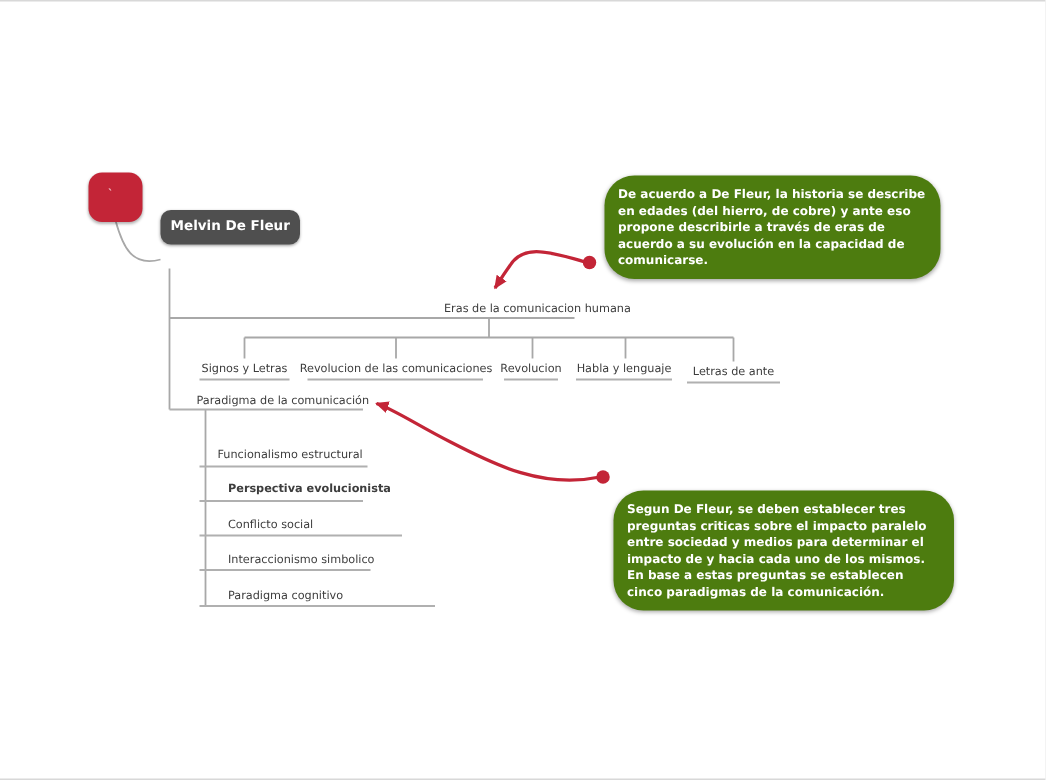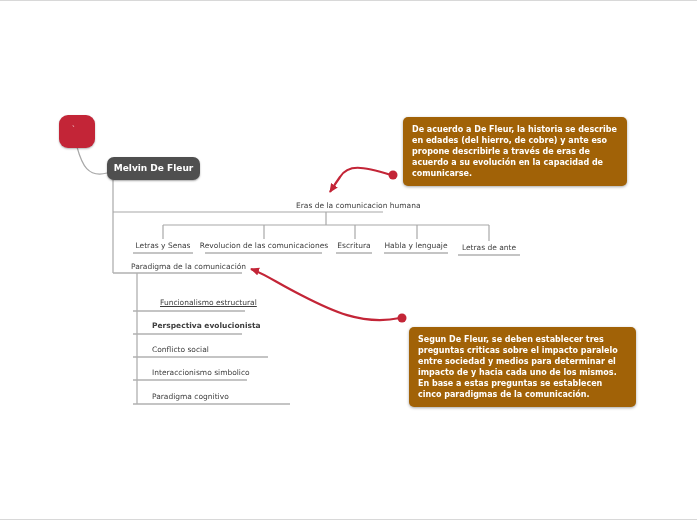--- a/index.html
+++ b/index.html
@@ -7,34 +7,34 @@
     position:relative;width:697px;height:520px;background:#ffffff;
     overflow:hidden;font-family:"DejaVu Sans","Liberation Sans",sans-serif;
     border-top:1px solid #d8d8d8;border-bottom:1px solid #d8d8d8;box-sizing:border-box;
   }
   svg.layer{position:absolute;left:0;top:0;width:697px;height:520px;pointer-events:none;}
   .topic-label{
     position:absolute;font-size:7.5px;color:#3d3d3d;white-space:nowrap;line-height:9px;
   }
   .centered{transform:translateX(-50%);}
   .root-node{
-    position:absolute;left:107px;top:156px;width:93px;height:23px;
+    position:absolute;left:107px;top:139px;width:93px;height:23px;
     background:#4f4f4f;border-radius:7px;color:#ffffff;font-weight:bold;
     font-size:9px;text-align:center;line-height:23px;
     box-shadow:0 1px 2px rgba(0,0,0,.35);
   }
   .floating-topic{
     position:absolute;left:59px;top:114px;width:36px;height:33px;
     background:#c32537;border-radius:9px;box-shadow:0 1px 2px rgba(0,0,0,.3);
   }
   .floating-topic .mark{
     position:absolute;left:13px;top:10px;font-size:7px;color:#f2c9ce;font-weight:bold;
   }
   .note{
-    position:absolute;background:#a16207;border-radius:5px;color:#ffffff;
+    position:absolute;background:#4d7c0f;border-radius:20px;color:#ffffff;
     font-weight:bold;font-size:8px;line-height:11px;padding:7px 9px;
     box-shadow:0 1px 3px rgba(0,0,0,.35);box-sizing:border-box;
   }
   .note1{left:403px;top:116px;width:224px;min-height:64px;}
   .note2{left:409px;top:290px;width:227px;min-height:76px;margin-top:36px;}
 </style>
 </head>
 <body>
 
 <div class="stage">
@@ -84,28 +84,28 @@
     </g>
   </svg>
 
   <div class="floating-topic">
     <span class="mark">`</span>
   </div>
 
   <div class="root-node">Melvin De Fleur</div>
 
   <div class="topic-label" style="left:268px;top:200px;margin-left:28px;">Eras de la comunicacion humana</div>
-  <div class="topic-label centered" style="left:163px;top:240px;">Letras y Senas</div>
+  <div class="topic-label centered" style="left:163px;top:240px;">Signos y Letras</div>
   <div class="topic-label centered" style="left:264px;top:240px;">Revolucion de las comunicaciones</div>
-  <div class="topic-label centered" style="left:354px;top:240px;">Escritura</div>
+  <div class="topic-label centered" style="left:354px;top:240px;">Revolucion</div>
   <div class="topic-label centered" style="left:416px;top:240px;">Habla y lenguaje</div>
   <div class="topic-label centered" style="left:489px;top:242px;">Letras de ante</div>
 
   <div class="topic-label" style="left:131px;top:261px;">Paradigma de la comunicación</div>
-  <div class="topic-label" style="left:160px;top:297px;text-decoration:underline;">Funcionalismo estructural</div>
+  <div class="topic-label" style="left:145px;top:297px;">Funcionalismo estructural</div>
   <div class="topic-label" style="left:152px;top:320px;font-weight:bold;">Perspectiva evolucionista</div>
   <div class="topic-label" style="left:152px;top:344px;">Conflicto social</div>
   <div class="topic-label" style="left:152px;top:367px;">Interaccionismo simbolico</div>
   <div class="topic-label" style="left:152px;top:391px;">Paradigma cognitivo</div>
 
   <div class="note note1">De acuerdo a De Fleur, la historia se describe en edades (del hierro, de cobre) y ante eso propone describirle a través de eras de acuerdo a su evolución en la capacidad de comunicarse.</div>
   <div class="note note2">Segun De Fleur, se deben establecer tres preguntas criticas sobre el impacto paralelo entre sociedad y medios para determinar el impacto de y hacia cada uno de los mismos. En base a estas preguntas se establecen cinco paradigmas de la comunicación.</div>
 
 </div>
 

